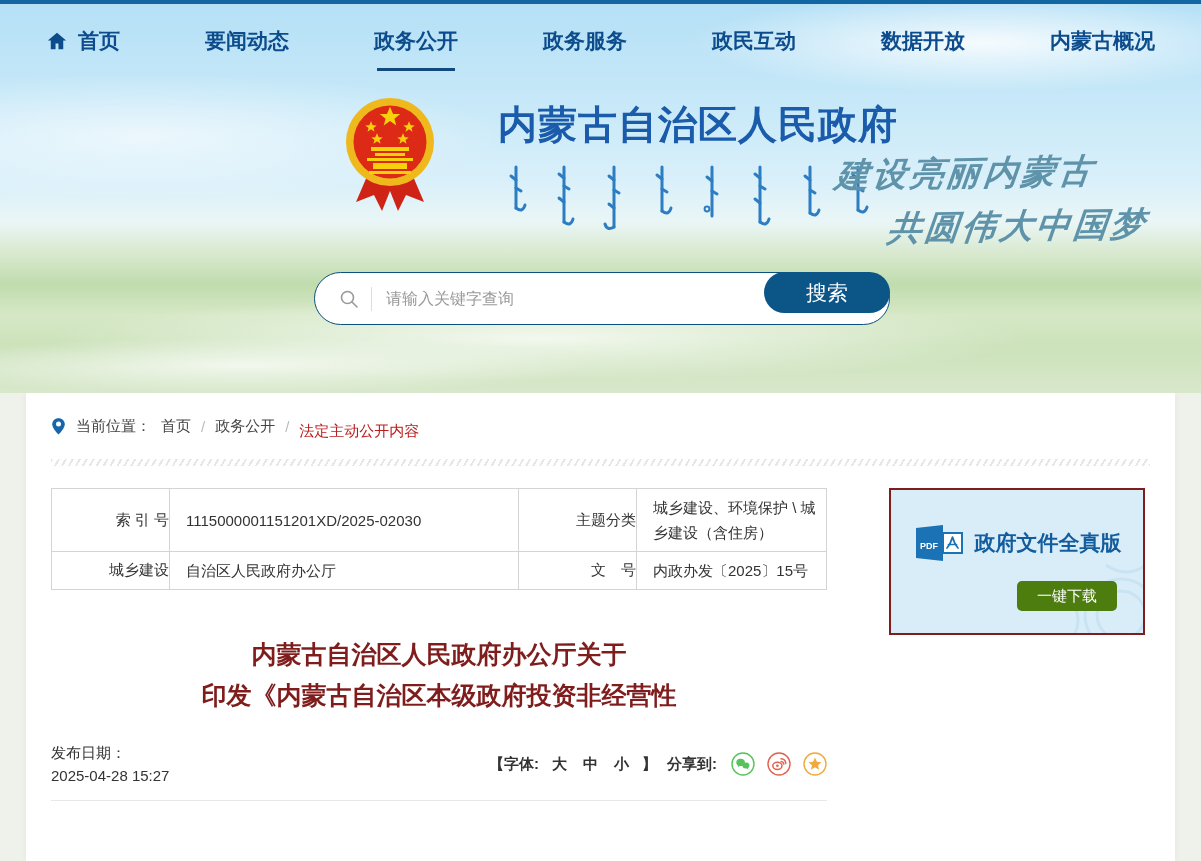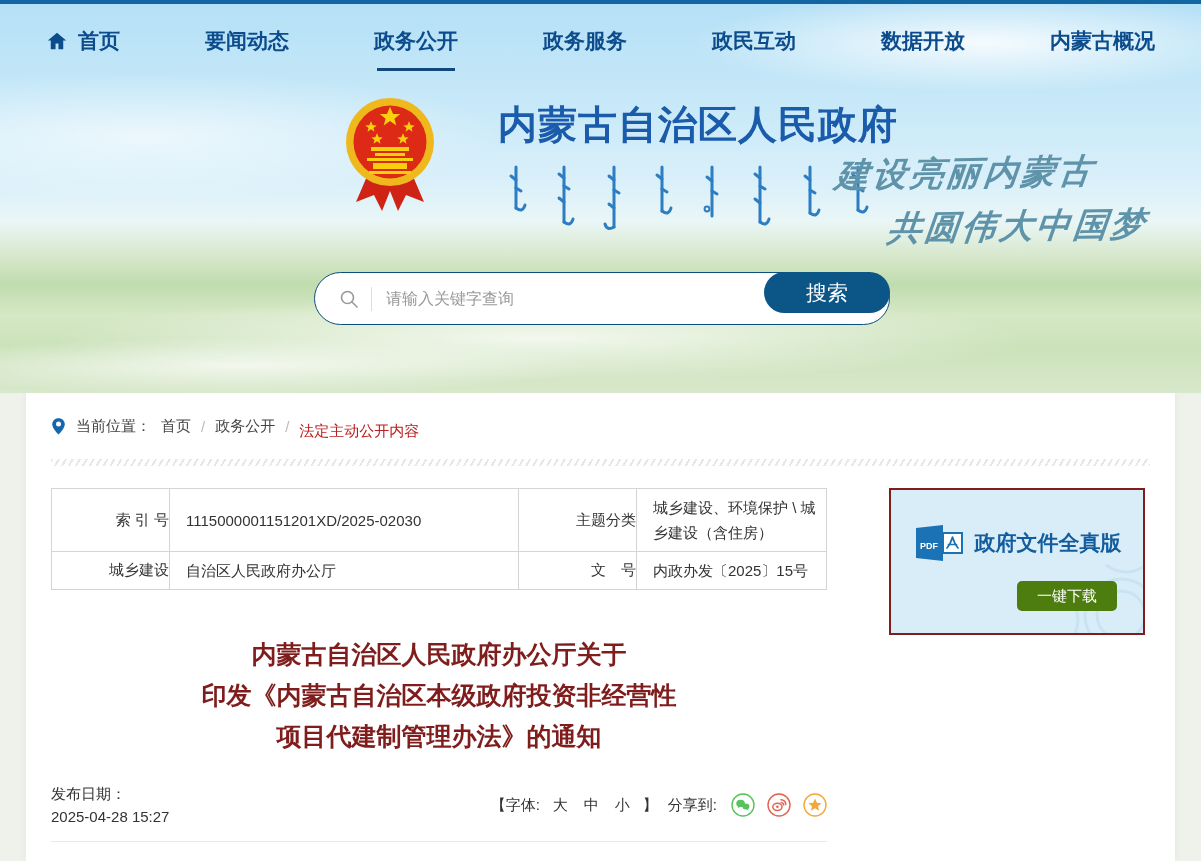--- a/index.html
+++ b/index.html
@@ -69,21 +69,21 @@
   tr.r1 td { height:56px; }
   tr.r2 td, tr.r3 td { height:36px; }
   td.val-narrow { width:190px; }
 
   .doc-title { margin-top:44px; text-align:center; font-size:25px; font-weight:bold;
     color:#7f1d1d; line-height:41px; }
 
   .meta-row { margin-top:28px; display:flex; justify-content:space-between; align-items:center;
     font-size:15px; color:#333; padding-bottom:16px; border-bottom:1px solid #e8e8e8; }
   .pub { display:flex; gap:4px;flex-direction:column; }
-  .tools { display:flex; align-items:center; gap:10px; }
+  .tools { display:flex; align-items:center; gap:10px;font-weight:bold; }
   .fsize { cursor:pointer; padding:0 3px; }
   .share-icons { display:flex; gap:12px; margin-left:4px; }
   .share-icons svg { cursor:pointer; }
 
   .dl-box { position:relative; width:256px; height:147px; background:#d9edf8;
     border:2px solid #7f1d1d; overflow:hidden; }
   .dl-head { display:flex; align-items:center; justify-content:center; gap:10px; margin-top:34px; }
   .dl-title { font-size:21px; font-weight:800; color:#135d9e; }
   .dl-btn { position:absolute; right:26px; bottom:22px; width:100px; height:30px;
     background:#4d7c0f; color:#fff; border:none; border-radius:5px; font-size:15px;
@@ -258,21 +258,20 @@
             <td class="val">自治区人民政府办公厅</td>
             <td class="lbl">文　号</td>
             <td class="val val-narrow">内政办发〔2025〕15号</td>
           </tr>
         </tbody>
           </table>
 
         <h1 class="doc-title">
           <div>内蒙古自治区人民政府办公厅关于</div>
           <div>印发《内蒙古自治区本级政府投资非经营性</div>
-          <div>项目代建制管理办法》的通知</div>
         </h1>
 
         <div class="meta-row">
           <div class="pub">
             <span>发布日期：</span>
             <span>2025-04-28 15:27</span>
           </div>
           <div class="tools">
             <span>【字体:</span>
             <span class="fsize">大</span>

